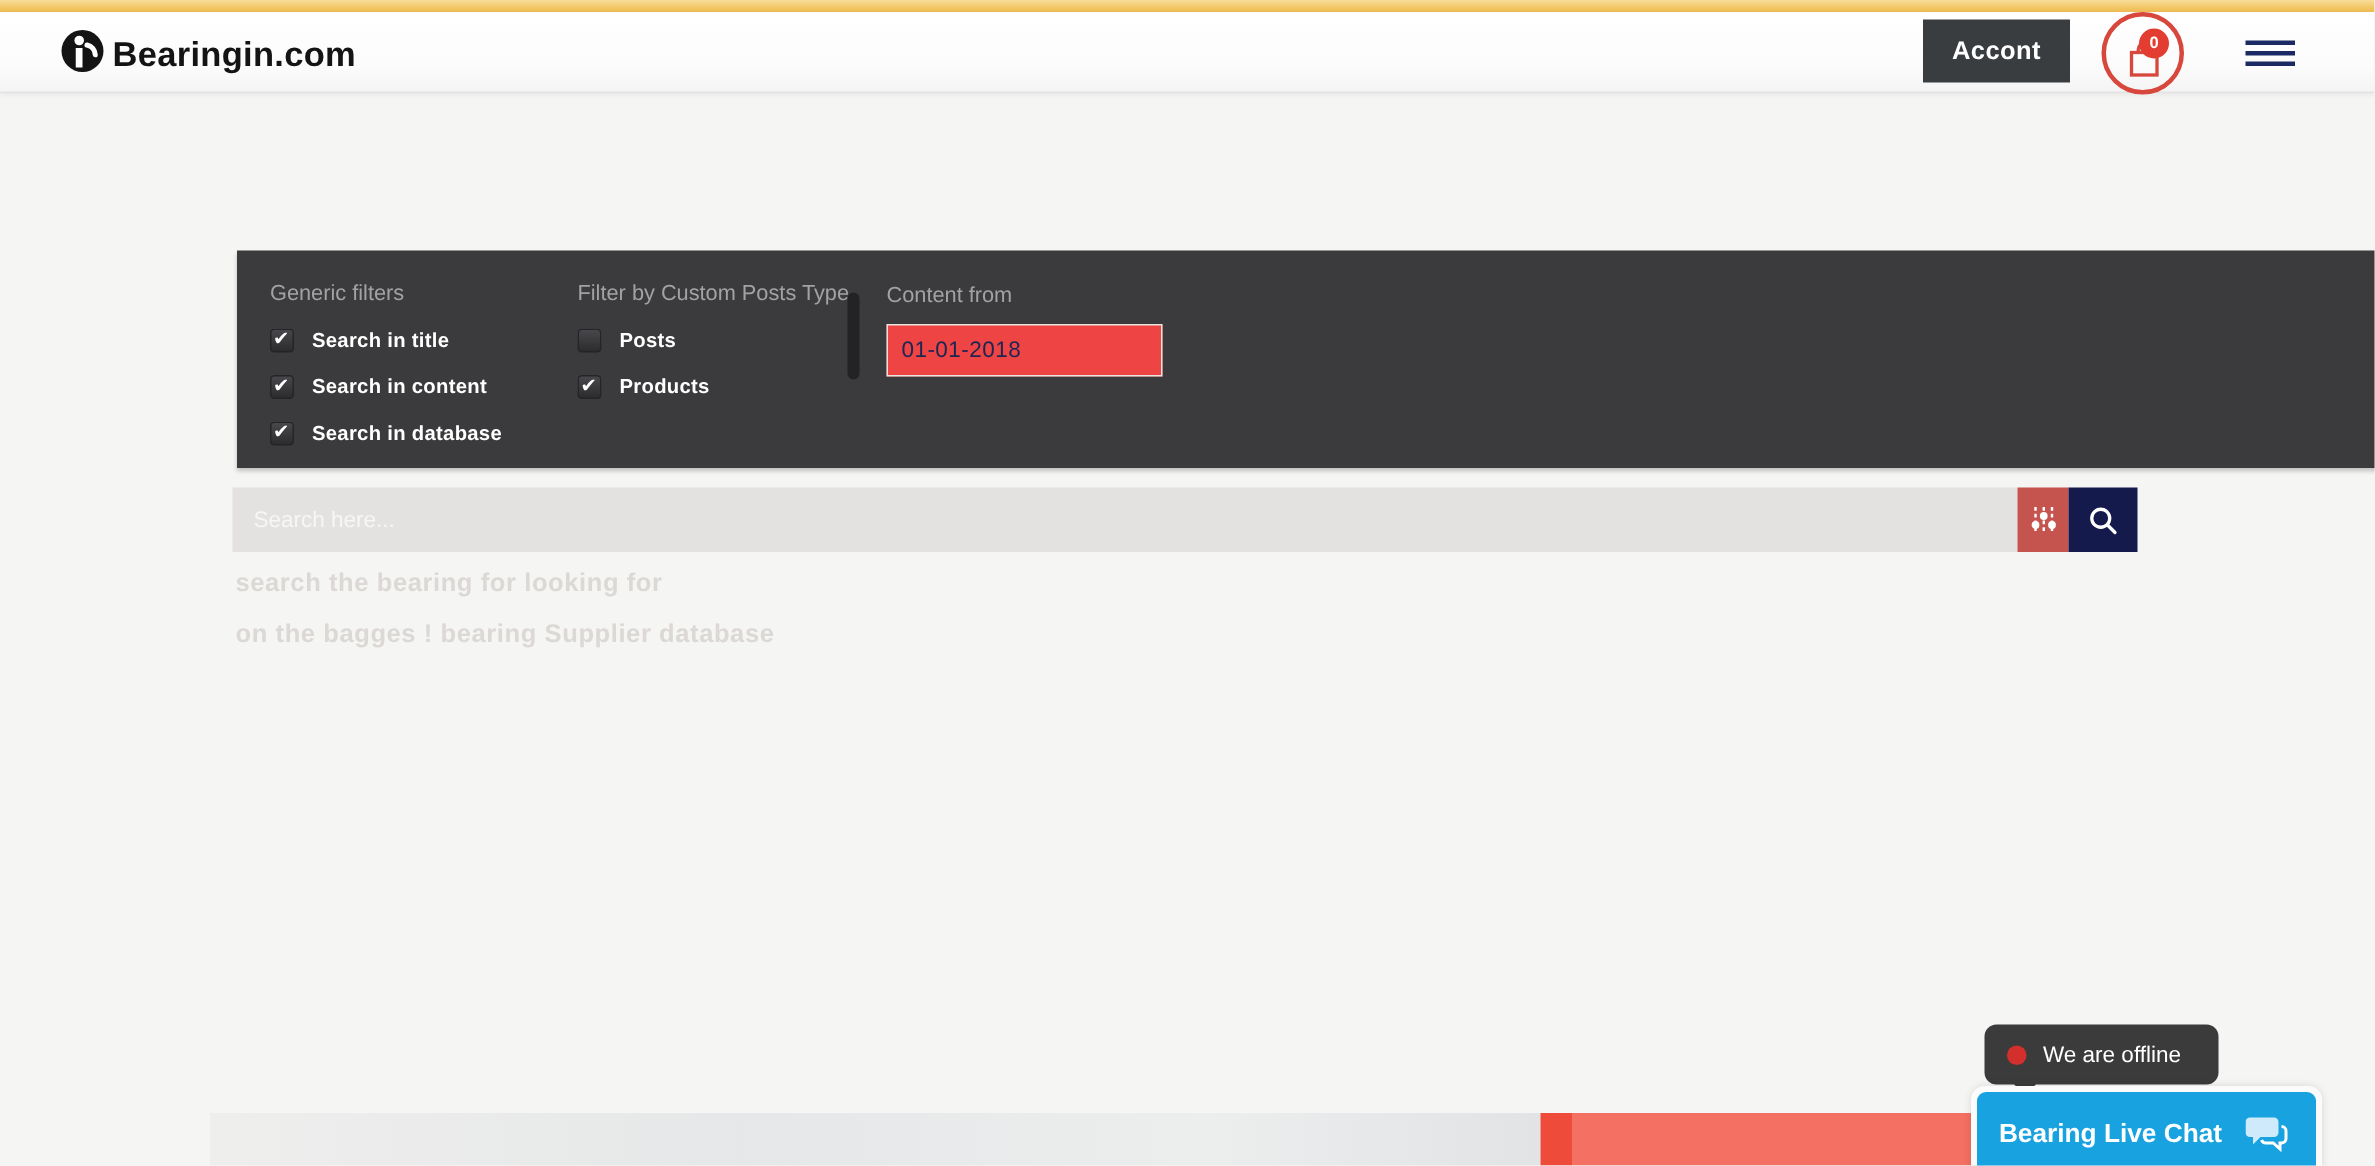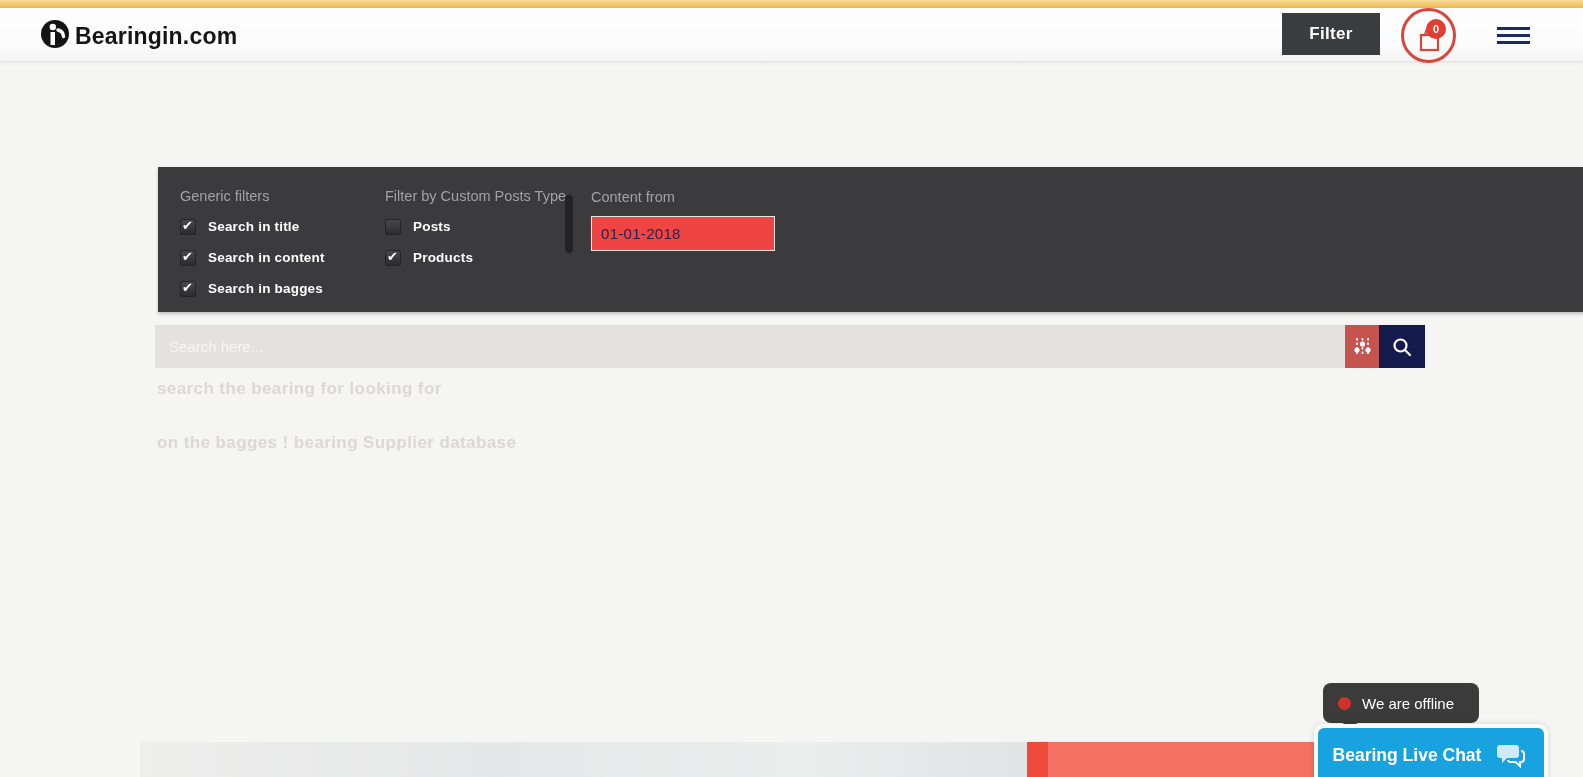--- a/index.html
+++ b/index.html
@@ -99,21 +99,21 @@
     display:flex; align-items:center; justify-content:center;
   }
   .btn-search {
     width:46px; height:43px; background:#141a4b; border:none; cursor:pointer;
     display:flex; align-items:center; justify-content:center;
   }
 
   
   .tagline { position:absolute; left:157px; color:#dbd8d5; font-size:17px; letter-spacing:0.4px;font-weight:bold; }
   .tagline-1 { top:379px; }
-  .tagline-2 { top:413px;margin-top:20px; }
+  .tagline-2 { top:413px; }
 
   
   .bottom-strip { position:absolute; left:140px; top:742px; height:35px; display:flex; }
   .strip-gray  { width:887px; height:35px; background:linear-gradient(90deg,#eeeeed 0%,#e6e7e8 40%,#eceded 75%,#e2e3e5 100%); }
   .strip-red   { width:21px;  height:35px; background:#ef4b3a; }
   .strip-coral { width:274px; height:35px; background:#f37062; }
 
   
   .chat-tooltip {
     position:absolute; left:1323px; top:683px; width:156px; height:40px;
@@ -156,21 +156,21 @@
       <svg width="30" height="30" viewBox="0 0 30 30">
         <circle cx="15" cy="15" r="14" fill="#141414"></circle>
         <rect x="10.5" y="13" width="4.5" height="13" fill="#ffffff"></rect>
         <circle cx="12.8" cy="8" r="3.2" fill="#ffffff"></circle>
         <path d="M18 11 a7 7 0 0 1 5.5 6.5" stroke="#ffffff" stroke-width="3.4" fill="none" stroke-linecap="round"></path>
       </svg>
     </span>
     <span class="brand-text">Bearingin.com</span>
   </div>
 
-  <button class="account-btn">Filter</button>
+  <button class="account-btn">Accont</button>
 
   <div class="cart">
     <svg width="26" height="26" viewBox="0 0 26 26">
       <rect x="4" y="9" width="17" height="15" fill="none" stroke="#d8473c" stroke-width="2.2"></rect>
       <path d="M8.5 9 V7 a4 4 0 0 1 8 0 V9" fill="none" stroke="#d8473c" stroke-width="2.2"></path>
     </svg>
     <span class="cart-badge">0</span>
   </div>
 
   <div class="hamburger">
@@ -187,21 +187,21 @@
     <div class="filter-option">
       <span class="checkbox checked"></span>
       <span class="filter-option-label">Search in title</span>
     </div>
     <div class="filter-option">
       <span class="checkbox checked"></span>
       <span class="filter-option-label">Search in content</span>
     </div>
     <div class="filter-option">
       <span class="checkbox checked"></span>
-      <span class="filter-option-label">Search in bagges</span>
+      <span class="filter-option-label">Search in database</span>
     </div>
   </div>
 
   <div class="filter-col col-posttype">
     <div class="panel-col-title">Filter by Custom Posts Type</div>
     <div class="filter-option">
       <span class="checkbox"></span>
       <span class="filter-option-label">Posts</span>
     </div>
     <div class="filter-option">

